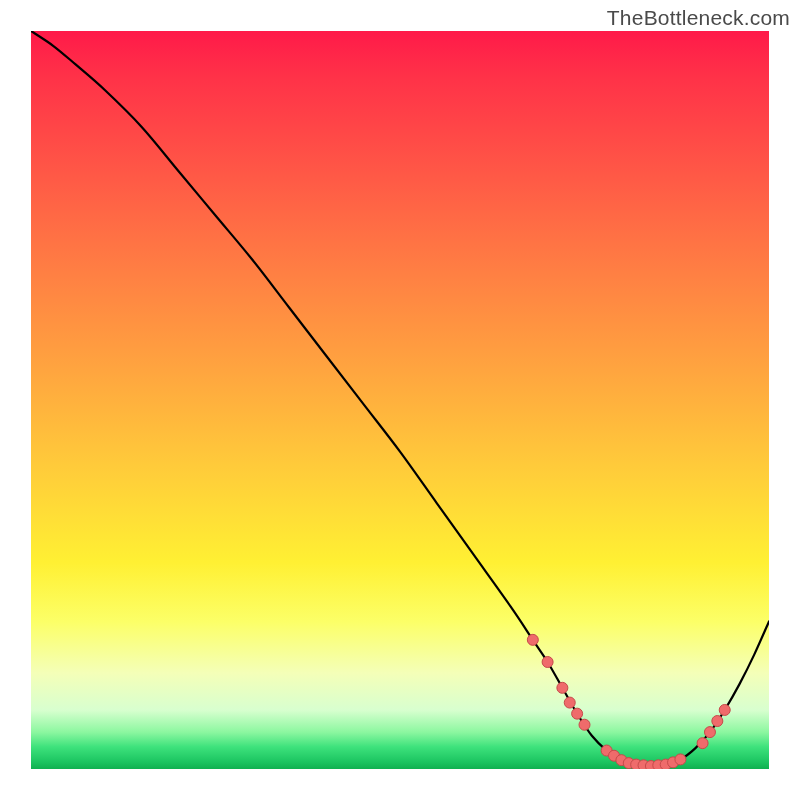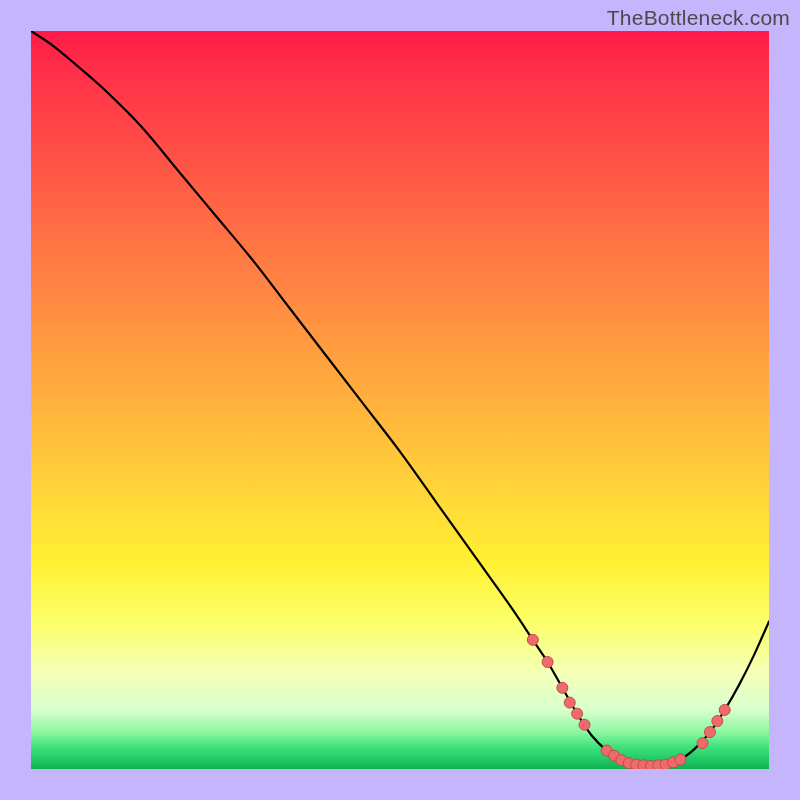--- a/index.html
+++ b/index.html
@@ -8,21 +8,21 @@
     width: 800px;
     height: 800px;
     background: #000;
     font-family: Arial, Helvetica, sans-serif;
     overflow: hidden;
   }
   .frame {
     position: relative;
     width: 800px;
     height: 800px;
-    background: #c4b5fd;
+    background: #ffffff;
     text-decoration: underline;
   }
   .watermark {
     position: absolute;
     top: 6px;
     right: 10px;
     color: #4a4a4a;
     font-size: 21px;
     font-weight: 500;
     letter-spacing: 0.2px;

